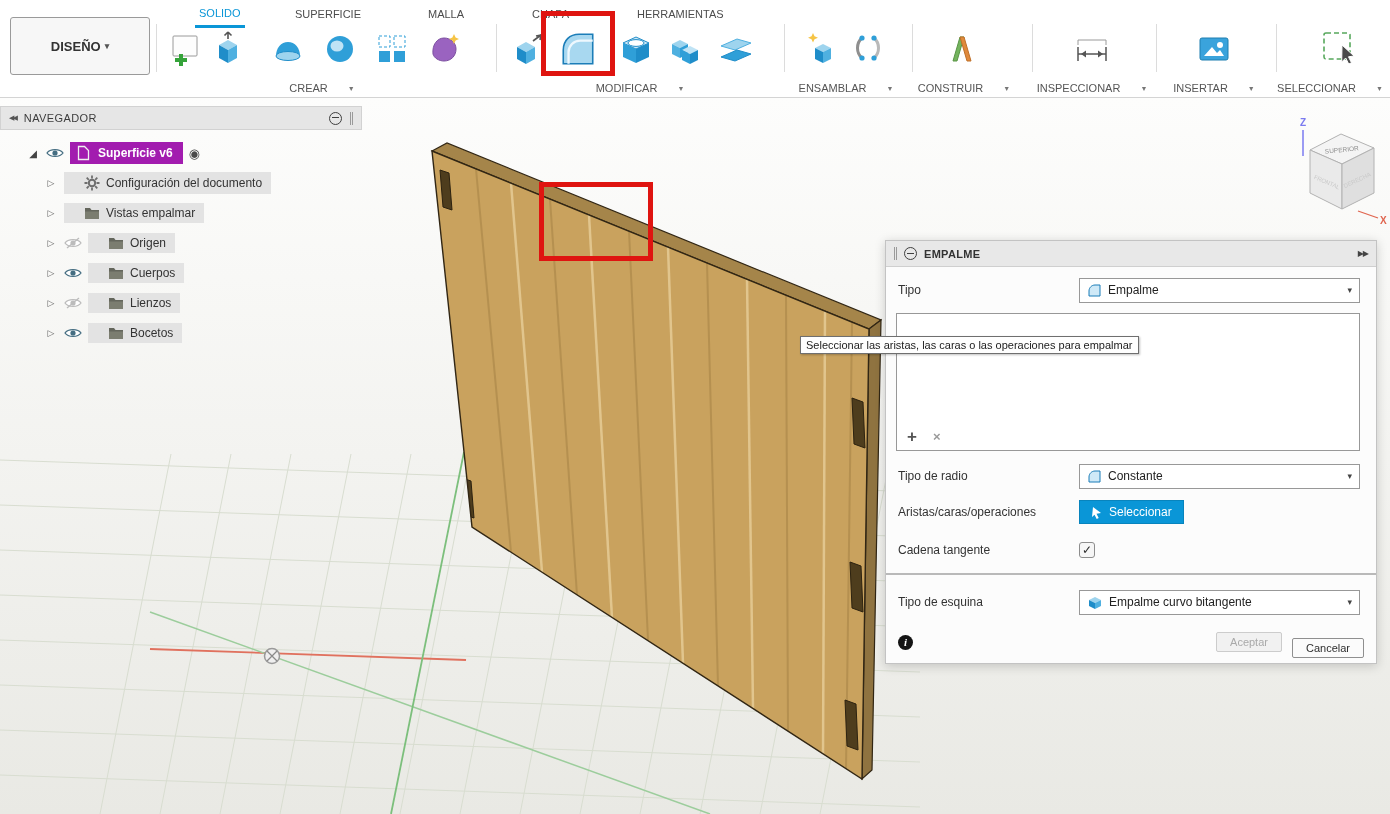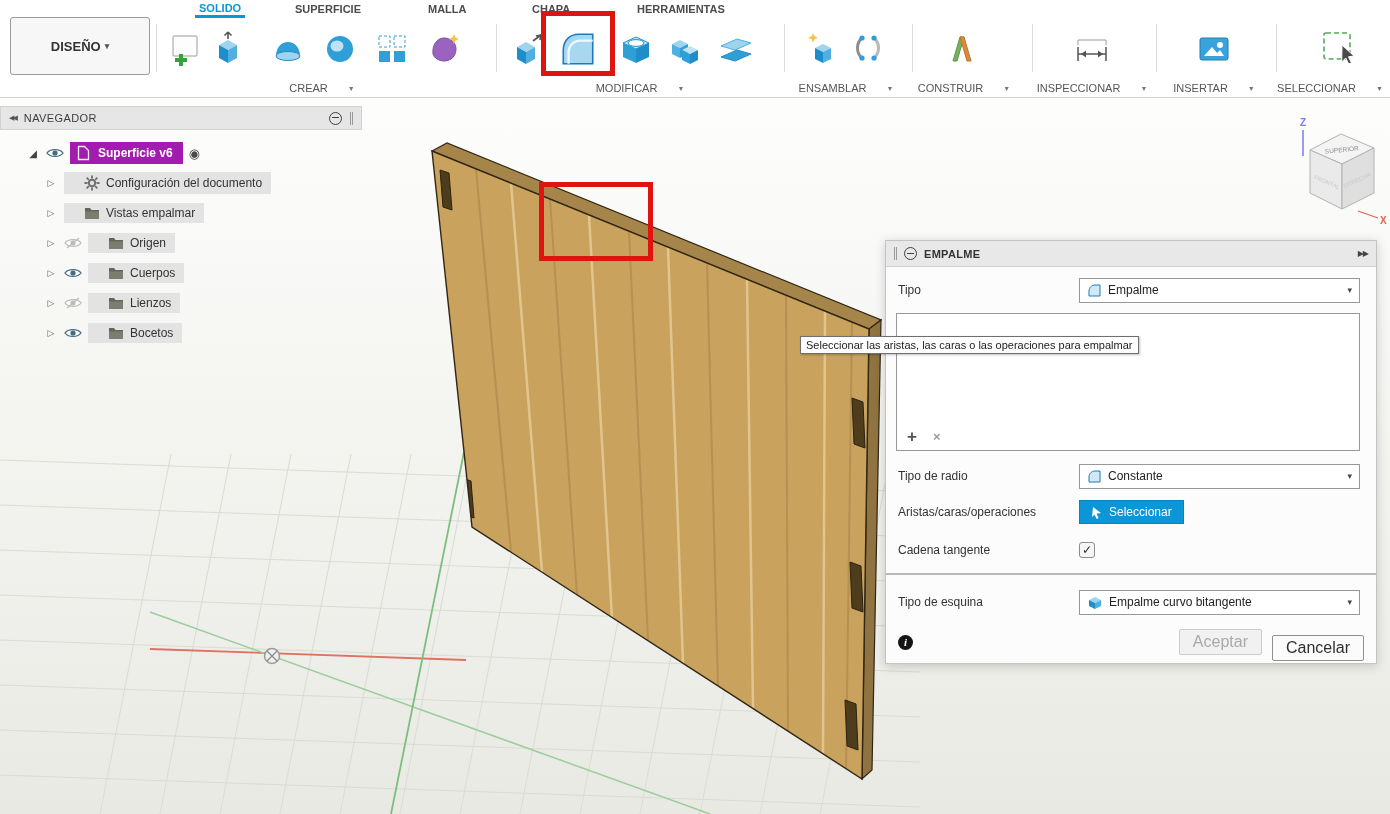--- a/index.html
+++ b/index.html
@@ -7,21 +7,21 @@
   .app { position:relative; width:1390px; height:814px; }
 
   
   .viewport-bg { position:absolute; left:0; top:98px; width:1390px; height:716px; background:linear-gradient(#fdfdfc,#e9e9e4); z-index:0; }
   #canvas { position:absolute; left:0; top:0; z-index:1; }
 
   
   .toolbar { position:absolute; left:0; top:0; width:1390px; height:98px; background:#fff; border-bottom:1px solid #d4d4d4; z-index:5; }
   .design-btn { position:absolute; left:10px; top:17px; width:140px; height:58px; border:1px solid #9a9a9a; border-radius:3px; background:#f7f7f7; display:flex; align-items:center; justify-content:center; gap:4px; font-size:13px; font-weight:bold; color:#333; }
   .design-btn .caret { font-size:9px; color:#555; }
-  .tab { position:absolute; top:0; height:18px; display:flex; align-items:center; font-size:11px; font-weight:bold; color:#4c4c4c; padding:0 4px; }
+  .tab { position:absolute; top:0; height:28px; display:flex; align-items:center; font-size:11px; font-weight:normal; color:#4c4c4c; padding:0 4px; }
   .tab.active { color:#0a96d7; border-bottom:3px solid #0a96d7; }
   .tool { position:absolute; top:22px; width:44px; height:54px; display:flex; align-items:center; justify-content:center; }
   .tool svg { display:block; }
   .tb-divider { position:absolute; top:24px; height:48px; width:1px; background:#dcdcdc; }
   .group-label { position:absolute; top:80px; height:16px; display:flex; align-items:center; justify-content:center; gap:20px; font-size:11px; color:#555; }
   .group-label .caret { font-size:7px; color:#777; }
 
   
   .red-box { position:absolute; border:5px solid #df1410; z-index:20; background:transparent; }
   #red-box-toolbar { left:541px; top:11px; width:74px; height:65px; }
@@ -53,21 +53,21 @@
   .dd-caret { margin-left:auto; font-size:9px; color:#444; }
   .sel-box { position:absolute; left:10px; right:16px; top:72px; height:138px; border:1px solid #989898; background:#fff; }
   .plus-x { position:absolute; left:10px; bottom:5px; display:flex; gap:16px; align-items:center; }
   .plus-ic { font-size:17px; color:#555; font-weight:bold; line-height:1; }
   .cross-ic { font-size:13px; color:#9a9a9a; font-weight:bold; line-height:1; }
   .btn-select { display:inline-flex; align-items:center; gap:6px; background:#0a96d7; border:1px solid #0884bd; color:#fff; font-size:12px; padding:4px 11px; }
   .checkbox { width:16px; height:16px; border:1px solid #8d8d8d; border-radius:3px; background:#f6f6f6; display:flex; align-items:center; justify-content:center; font-size:12px; color:#2e2e2e; }
   .dlg-divider { position:absolute; left:0; right:0; top:332px; border-top:2px solid #b9b9b9; }
   .dlg-footer { position:absolute; left:12px; right:12px; top:388px; height:26px; display:flex; align-items:center; gap:10px; }
   .info-ic { width:15px; height:15px; border-radius:50%; background:#141414; color:#fff; font-family:"Liberation Serif", serif; font-style:italic; font-weight:bold; font-size:11px; display:flex; align-items:center; justify-content:center; }
-  .btn { font-size:16px; padding:3px 13px; border-radius:2px; }
+  .btn { font-size:11px; padding:3px 13px; border-radius:2px; }
   .btn-accept { margin-left:auto; background:#f1f1f1; border:1px solid #ccc; color:#a9a9a9; }
   .btn-cancel { background:#fbfbfb; border:1px solid #8f8f8f; color:#2f2f2f;margin-top:12px; }
 
   .tooltip { position:absolute; left:800px; top:336px; z-index:40; background:#fefefe; border:1px solid #6f6f6f; box-shadow:1px 1px 2px rgba(0,0,0,.25); font-size:11px; color:#222; padding:2px 5px; white-space:nowrap; }
 
   .viewcube { position:absolute; left:1288px; top:112px; z-index:10; }
 </style>
 </head>
 <body>
 

